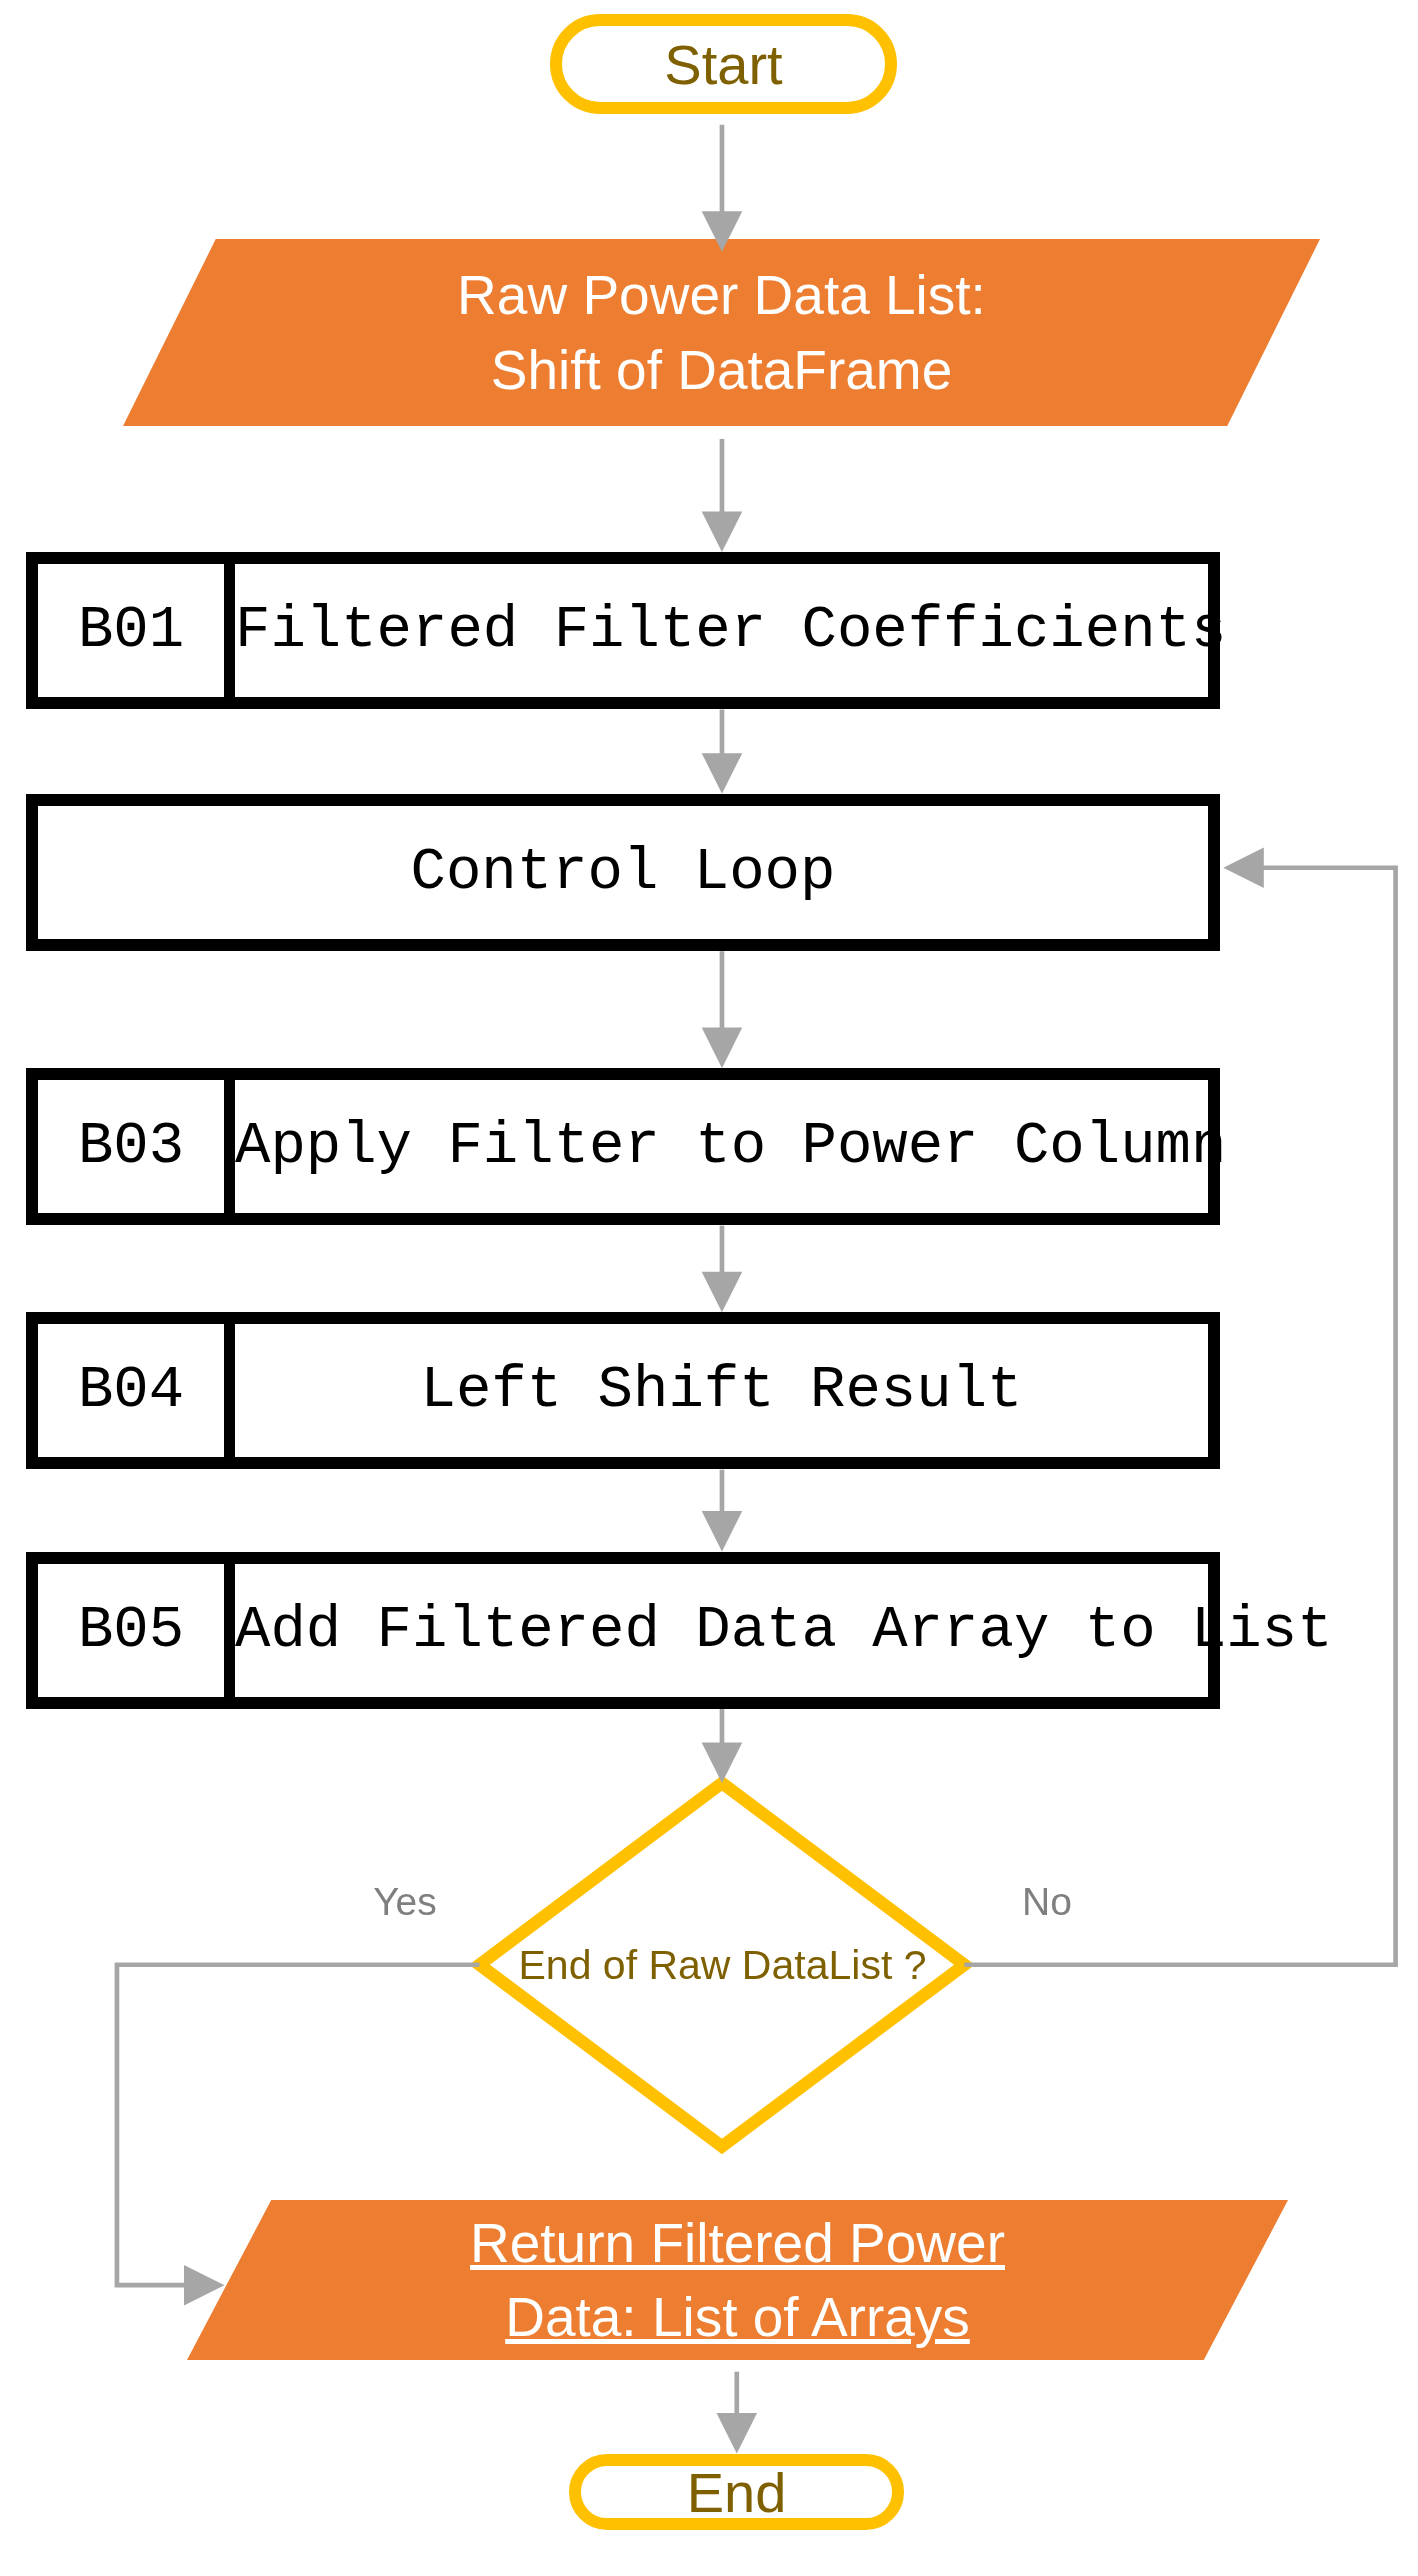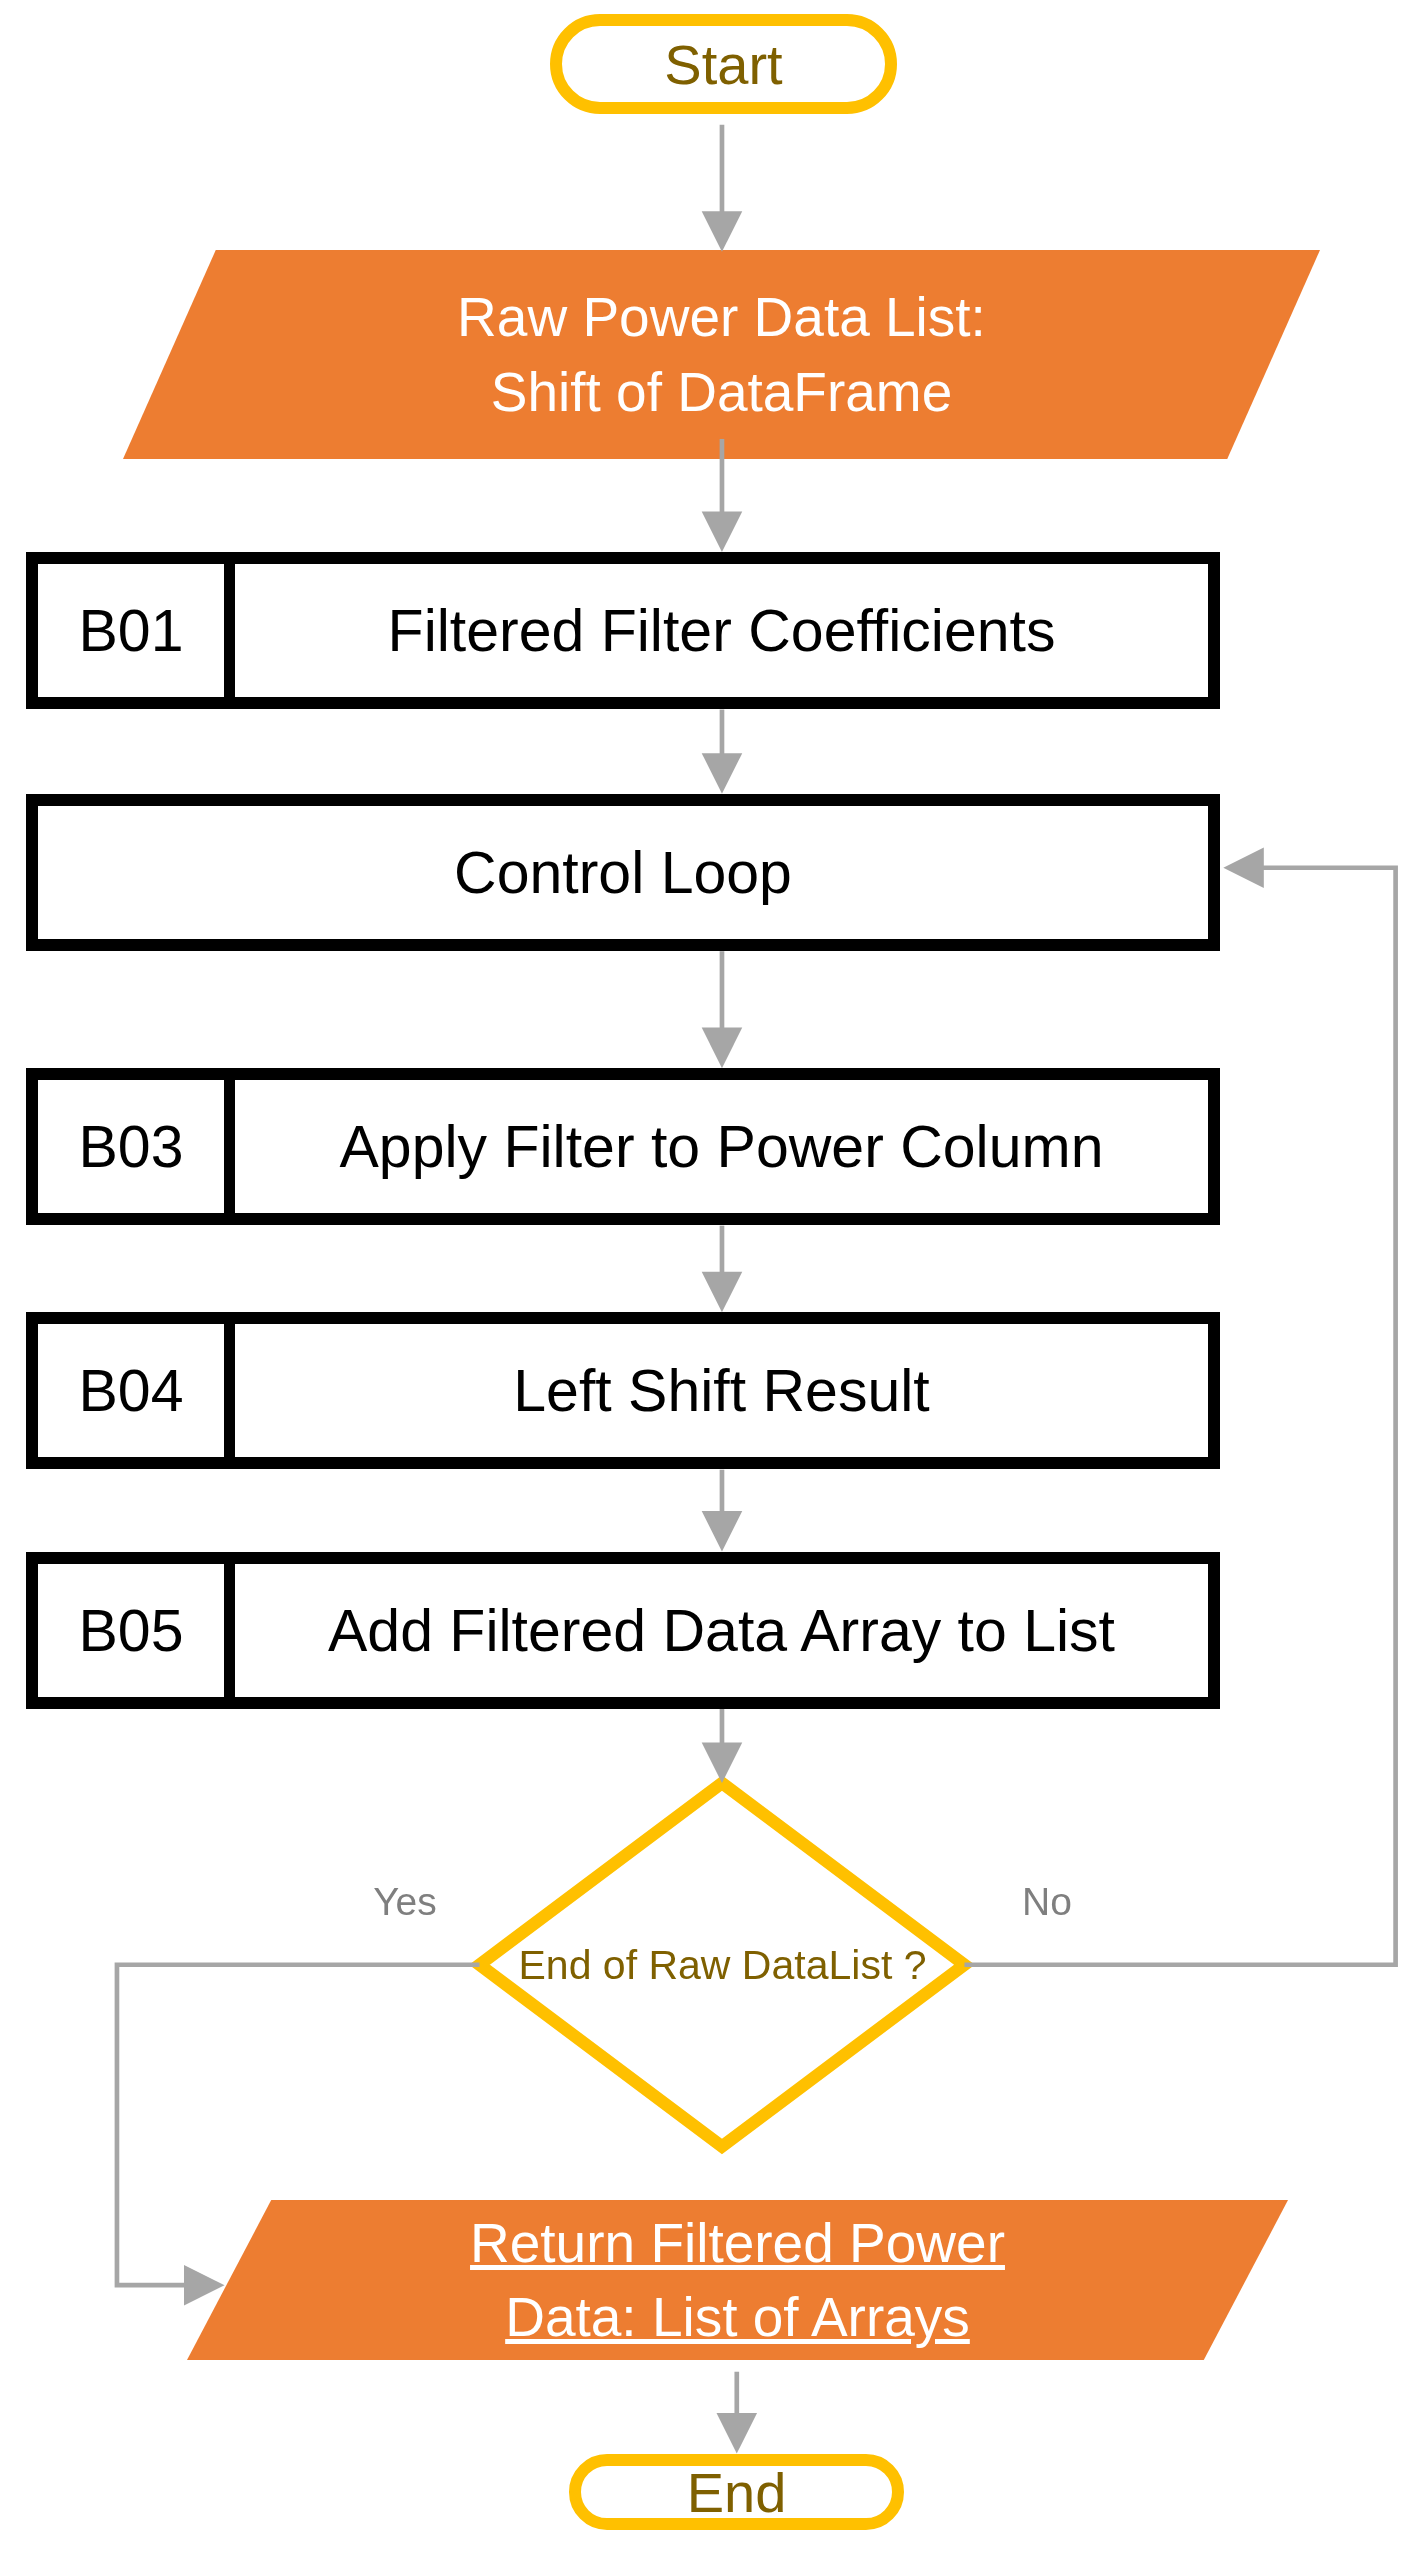--- a/index.html
+++ b/index.html
@@ -26,33 +26,33 @@
   .pill.end   { left: 569px; top: 2454px; width: 335px; height: 76px; }
 
   
   .para {
     background: var(--c-io-fill, #ED7D31);
     color: #ffffff;
     display: flex; flex-direction: column; align-items: center; justify-content: center;
     text-align: center;
     font-size: 55px; line-height: 75px;
   }
-  .para.input  { left: 123px; top: 250px;  width: 1197px; height: 209px;
+  .para.input  { left: 123px; top: 239px;  width: 1197px; height: 187px;
                  clip-path: polygon(7.75% 0, 100% 0, 92.25% 100%, 0 100%); }
   .para.output { left: 187px; top: 2200px; width: 1101px; height: 160px;
                  clip-path: polygon(7.65% 0, 100% 0, 92.35% 100%, 0 100%);
                  line-height: 74px; text-decoration: underline; }
 
   
   .process {
     left: 26px; width: 1194px; height: 157px;
     border: 12.5px solid var(--c-process-border, #000000);
     background: #ffffff;
     display: flex; align-items: stretch;
-    font-size: 59px; color: #000000; white-space: nowrap;
+    font-size: 59px; color: #000000; white-space: nowrap; font-family: Liberation Mono, monospace;
   }
   .process .pid {
     width: 186px; flex: 0 0 186px;
     border-right: 11px solid var(--c-process-border, #000000);
     display: flex; align-items: center; justify-content: center;
   }
   .process .plabel {
     flex: 1 1 auto;
     display: flex; align-items: center; justify-content: center;
   }

